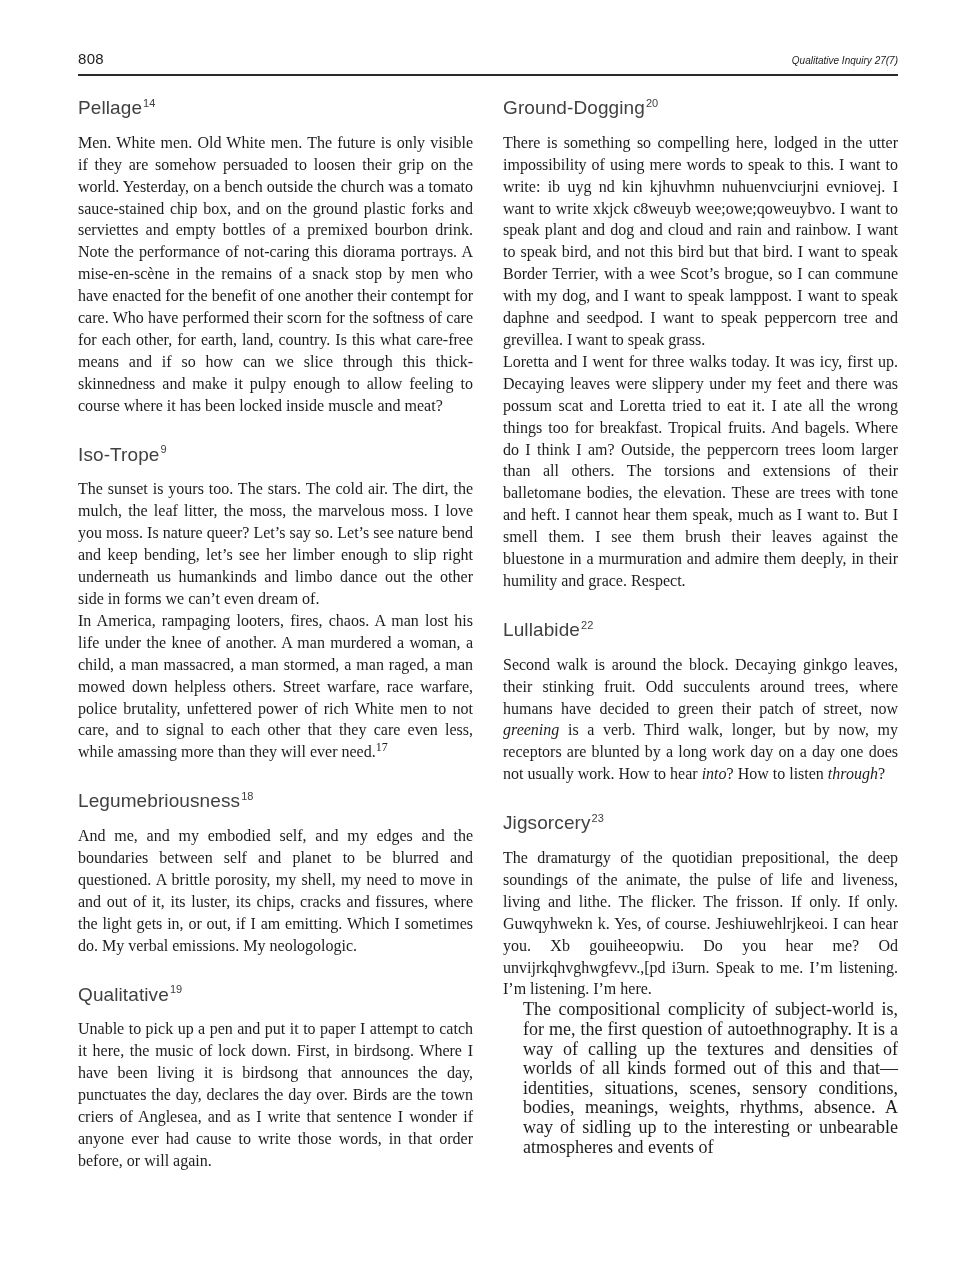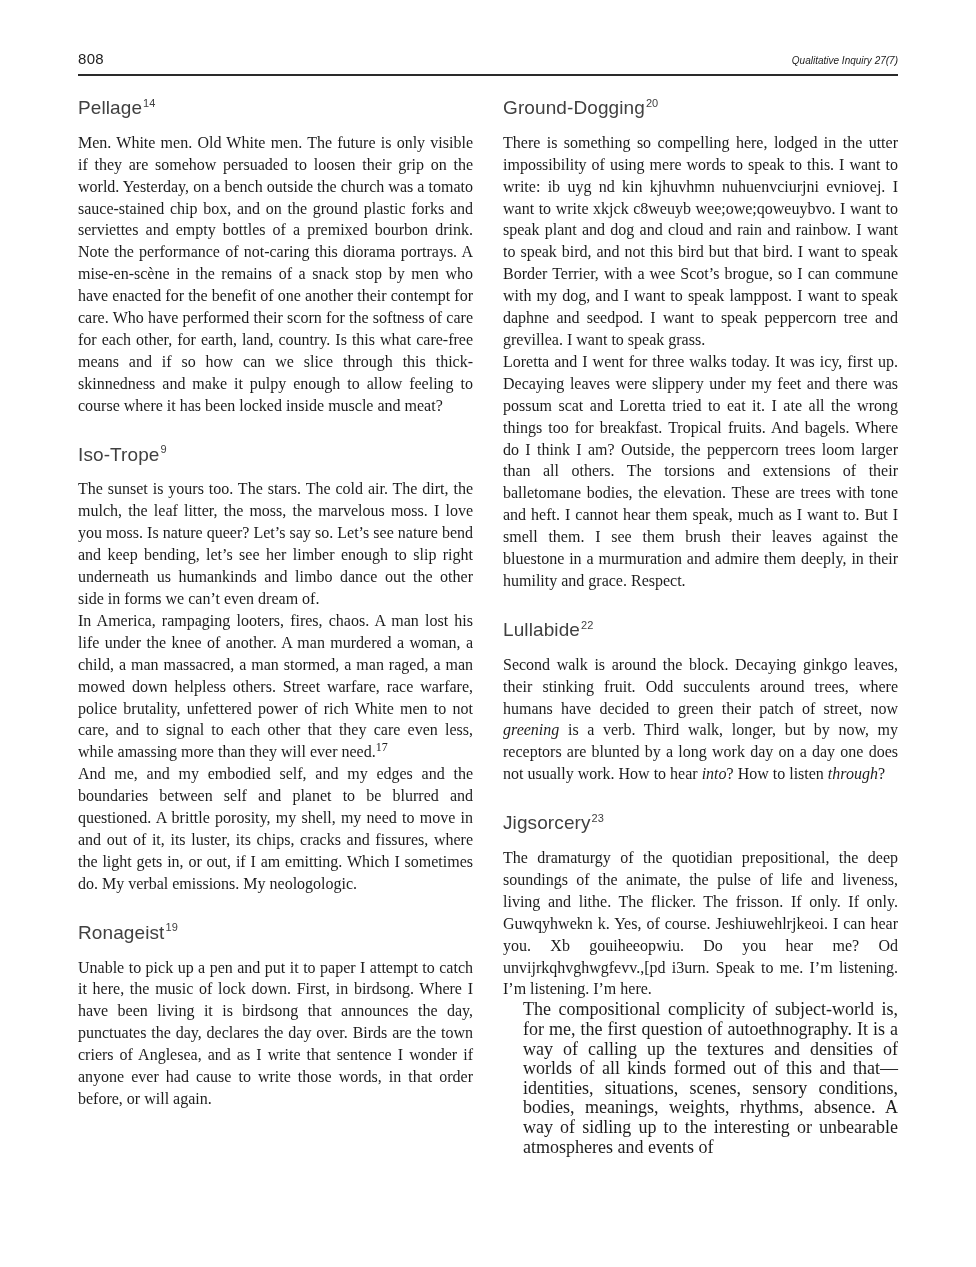--- a/index.html
+++ b/index.html
@@ -107,25 +107,26 @@
       <section>
         <h2 class="sec-title"><span>Iso-Trope</span><sup>9</sup></h2>
         <p class="body-text">The sunset is yours too. The stars. The cold air. The dirt, the mulch, the leaf litter, the moss, the marvelous moss. I love you moss. Is nature queer? Let’s say so. Let’s see nature bend and keep bending, let’s see her limber enough to slip right underneath us humankinds and limbo dance out the other side in forms we can’t even dream of.</p>
       </section>
 
       <section>
         <p class="body-text"><span>In America, rampaging looters, fires, chaos. A man lost his life under the knee of another. A man murdered a woman, a child, a man massacred, a man stormed, a man raged, a man mowed down helpless others. Street warfare, race warfare, police brutality, unfettered power of rich White men to not care, and to signal to each other that they care even less, while amassing more than they will ever need.</span><sup>17</sup></p>
       </section>
 
       <section>
+        <h2 class="sec-title"><span>Legumebriousness</span><sup>18</sup></h2>
         <p class="body-text">And me, and my embodied self, and my edges and the boundaries between self and planet to be blurred and questioned. A brittle porosity, my shell, my need to move in and out of it, its luster, its chips, cracks and fissures, where the light gets in, or out, if I am emitting. Which I sometimes do. My verbal emissions. My neologologic.</p>
       </section>
 
       <section>
-        <h2 class="sec-title"><span>Ronageist</span><sup>19</sup></h2>
+        <h2 class="sec-title"><span>Qualitative</span><sup>19</sup></h2>
         <p class="body-text">Unable to pick up a pen and put it to paper I attempt to catch it here, the music of lock down. First, in birdsong. Where I have been living it is birdsong that announces the day, punctuates the day, declares the day over. Birds are the town criers of Anglesea, and as I write that sentence I wonder if anyone ever had cause to write those words, in that order before, or will again.</p>
       </section>
 
     </div>
 
     <div class="col">
 
       <section>
         <h2 class="sec-title"><span>Ground-Dogging</span><sup>20</sup></h2>
         <p class="body-text">There is something so compelling here, lodged in the utter impossibility of using mere words to speak to this. I want to write: ib uyg nd kin kjhuvhmn nuhuenvciurjni evniovej. I want to write xkjck c8weuyb wee;owe;qoweuybvo. I want to speak plant and dog and cloud and rain and rainbow. I want to speak bird, and not this bird but that bird. I want to speak Border Terrier, with a wee Scot’s brogue, so I can commune with my dog, and I want to speak lamppost. I want to speak daphne and seedpod. I want to speak peppercorn tree and grevillea. I want to speak grass.</p>

